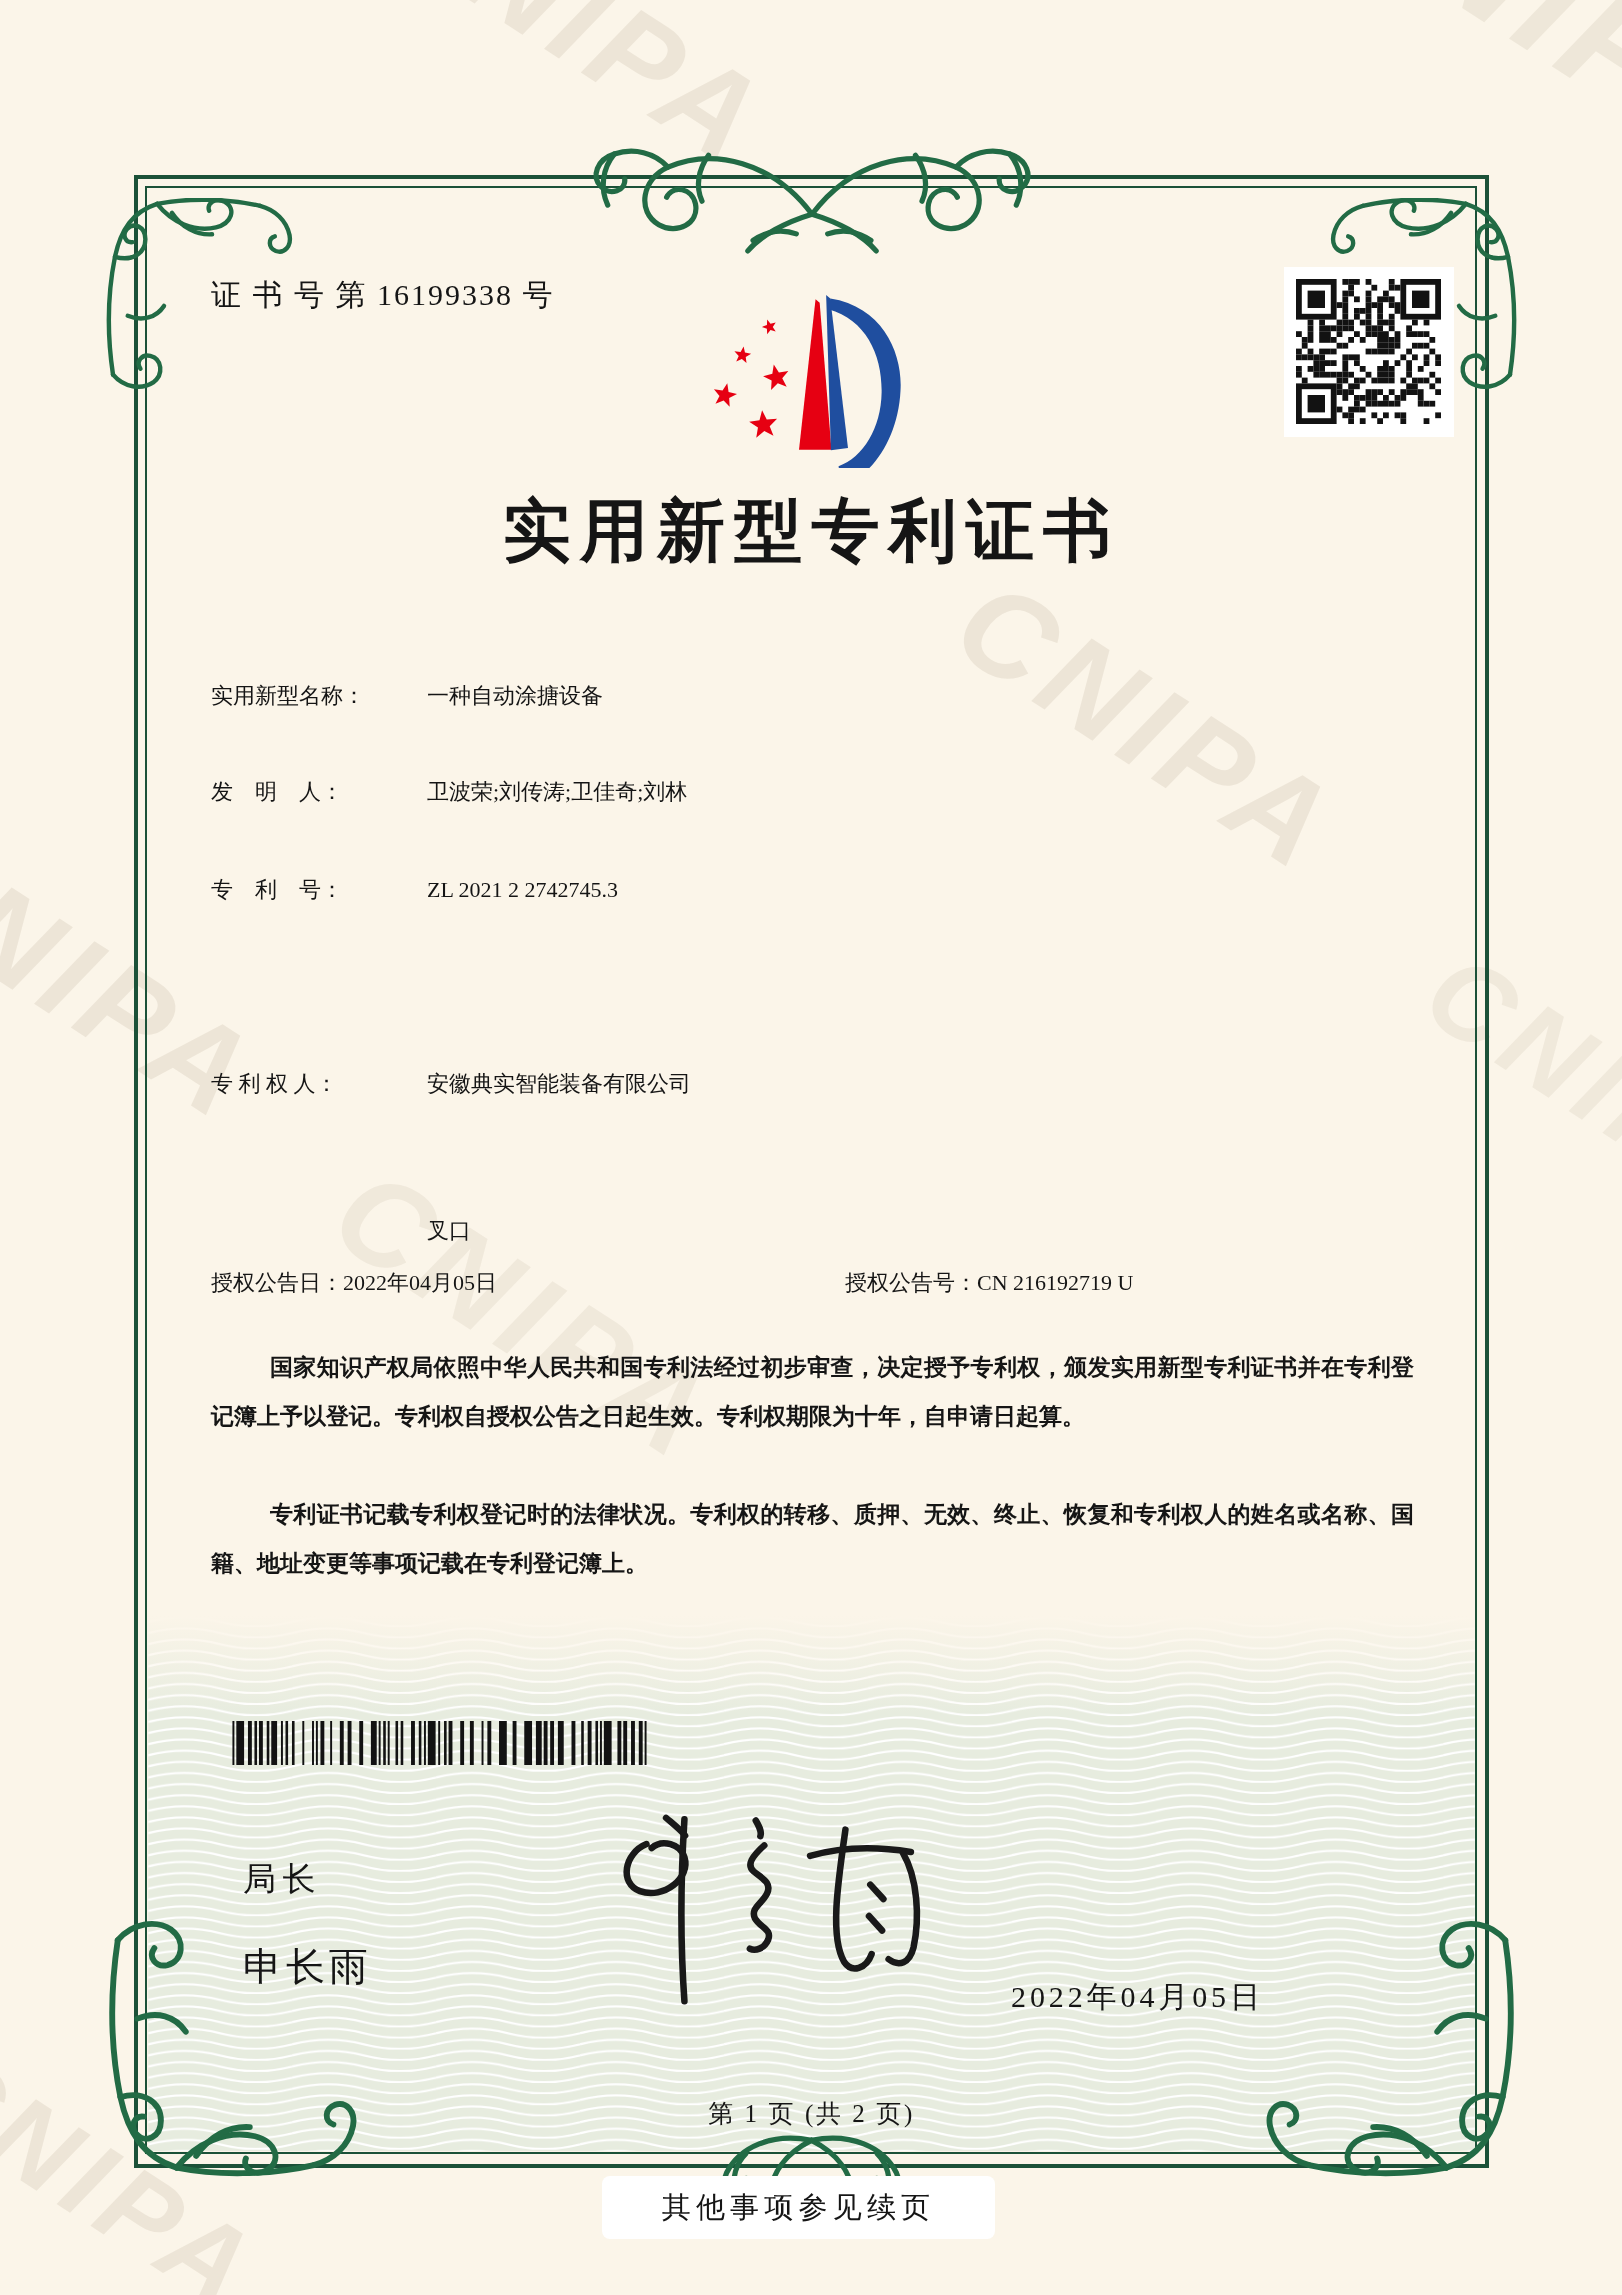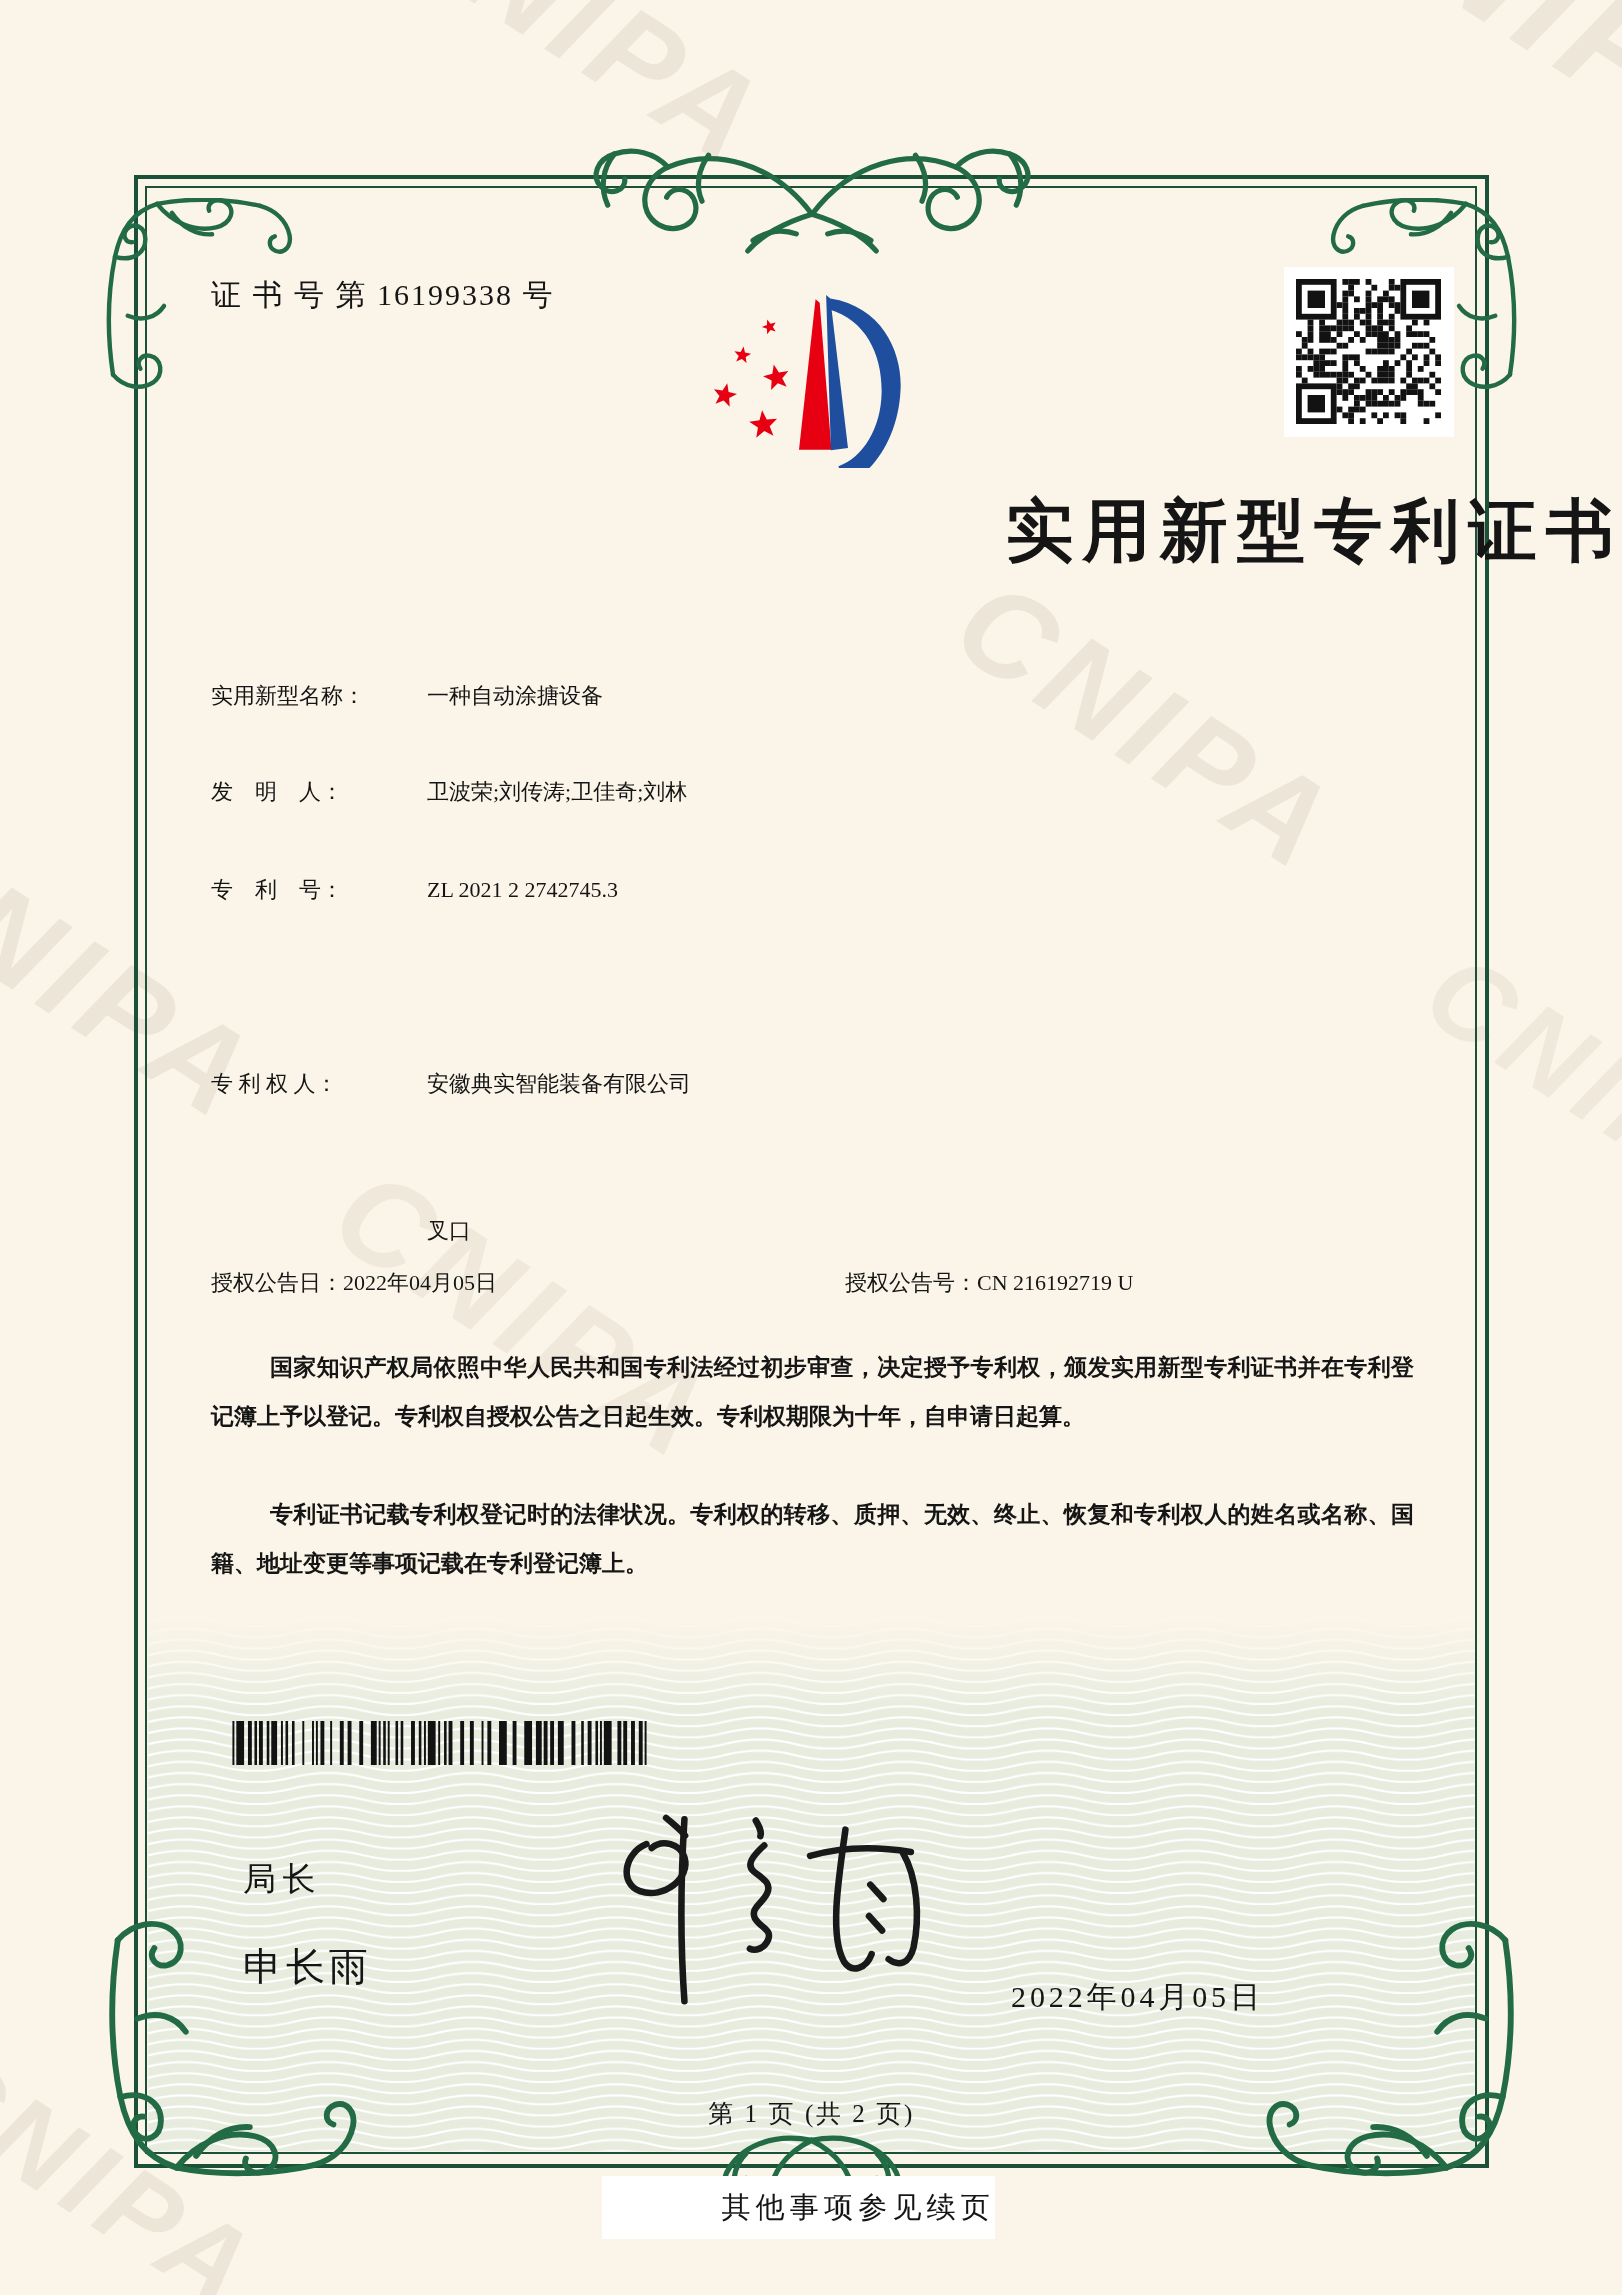--- a/index.html
+++ b/index.html
@@ -25,40 +25,40 @@
   
   #border-outer { left:134px; top:175px; width:1355px; height:1993px;
     border:4.6px solid #1b5138; z-index:3; }
   #border-inner { left:145px; top:186px; width:1332px; height:1968px;
     border:2px solid #1b5138; z-index:3; }
   
   .orn { position:absolute; z-index:4; }
   
   .txt { position:absolute; z-index:5;text-align:right; }
   #cert-no { left:211px; top:275px; font-size:30px; letter-spacing:2px; }
-  #title { left:0; top:486px; width:100%; text-align:right;
+  #title { left:0; top:486px; width:100%; text-align:center;
     font-size:68px; font-weight:bold; letter-spacing:9.2px; }
   .row { position:absolute; left:211px; font-size:22px; white-space:nowrap; z-index:5; }
   .row .lbl { display:inline-block; min-width:216px; }
   .para { position:absolute; left:211px; width:1203px; font-size:23px;
     line-height:49px; text-align:justify; text-indent:59px; z-index:5;font-weight:bold; }
   #barcode-box { left:230px; top:1721px; z-index:5; }
   #commissioner-label { left:243px; top:1857px; font-size:33px; letter-spacing:6.5px; }
   #commissioner-name  { left:243px; top:1940px; font-size:39px; letter-spacing:3.9px;font-family:Liberation Serif, serif; }
   #signature-box { left:556px; top:1793px; z-index:5; }
   #sign-date { left:1011px; top:1977px; font-size:30px; letter-spacing:3.9px; }
   #page-info { left:0; top:2097px; width:100%; text-align:center;
     font-size:25px; letter-spacing:2.6px; }
   #qr-box { left:1284px; top:267px; width:170px; height:170px;
     background:#ffffff; z-index:5; }
   #qr-box svg { position:absolute; left:12.4px; top:12.4px; }
   #logo-box { left:694px; top:272px; z-index:5; }
   #continuation-strip { left:602px; top:2176px; width:393px; height:63px;
-    background:#ffffff; z-index:6; text-align:right; line-height:63px;
-    font-size:29px; letter-spacing:5.2px; }
+    background:#ffffff; z-index:6; text-align:center; line-height:63px;
+    font-size:29px; letter-spacing:5.2px;border-radius:8px; }
 </style>
 </head>
 <body>
 
 <div id="page">
 
   <div class="wm" style="left:366px;top:-52px;font-size:124px;">CNIPA</div>
   <div class="wm" style="left:1296px;top:-85px;font-size:151px;color:rgba(170,156,128,0.15);">CNIPA</div>
   <div class="wm" style="left:936px;top:654px;font-size:124px;">CNIPA</div>
   <div class="wm" style="left:-144px;top:903px;font-size:124px;">CNIPA</div>

